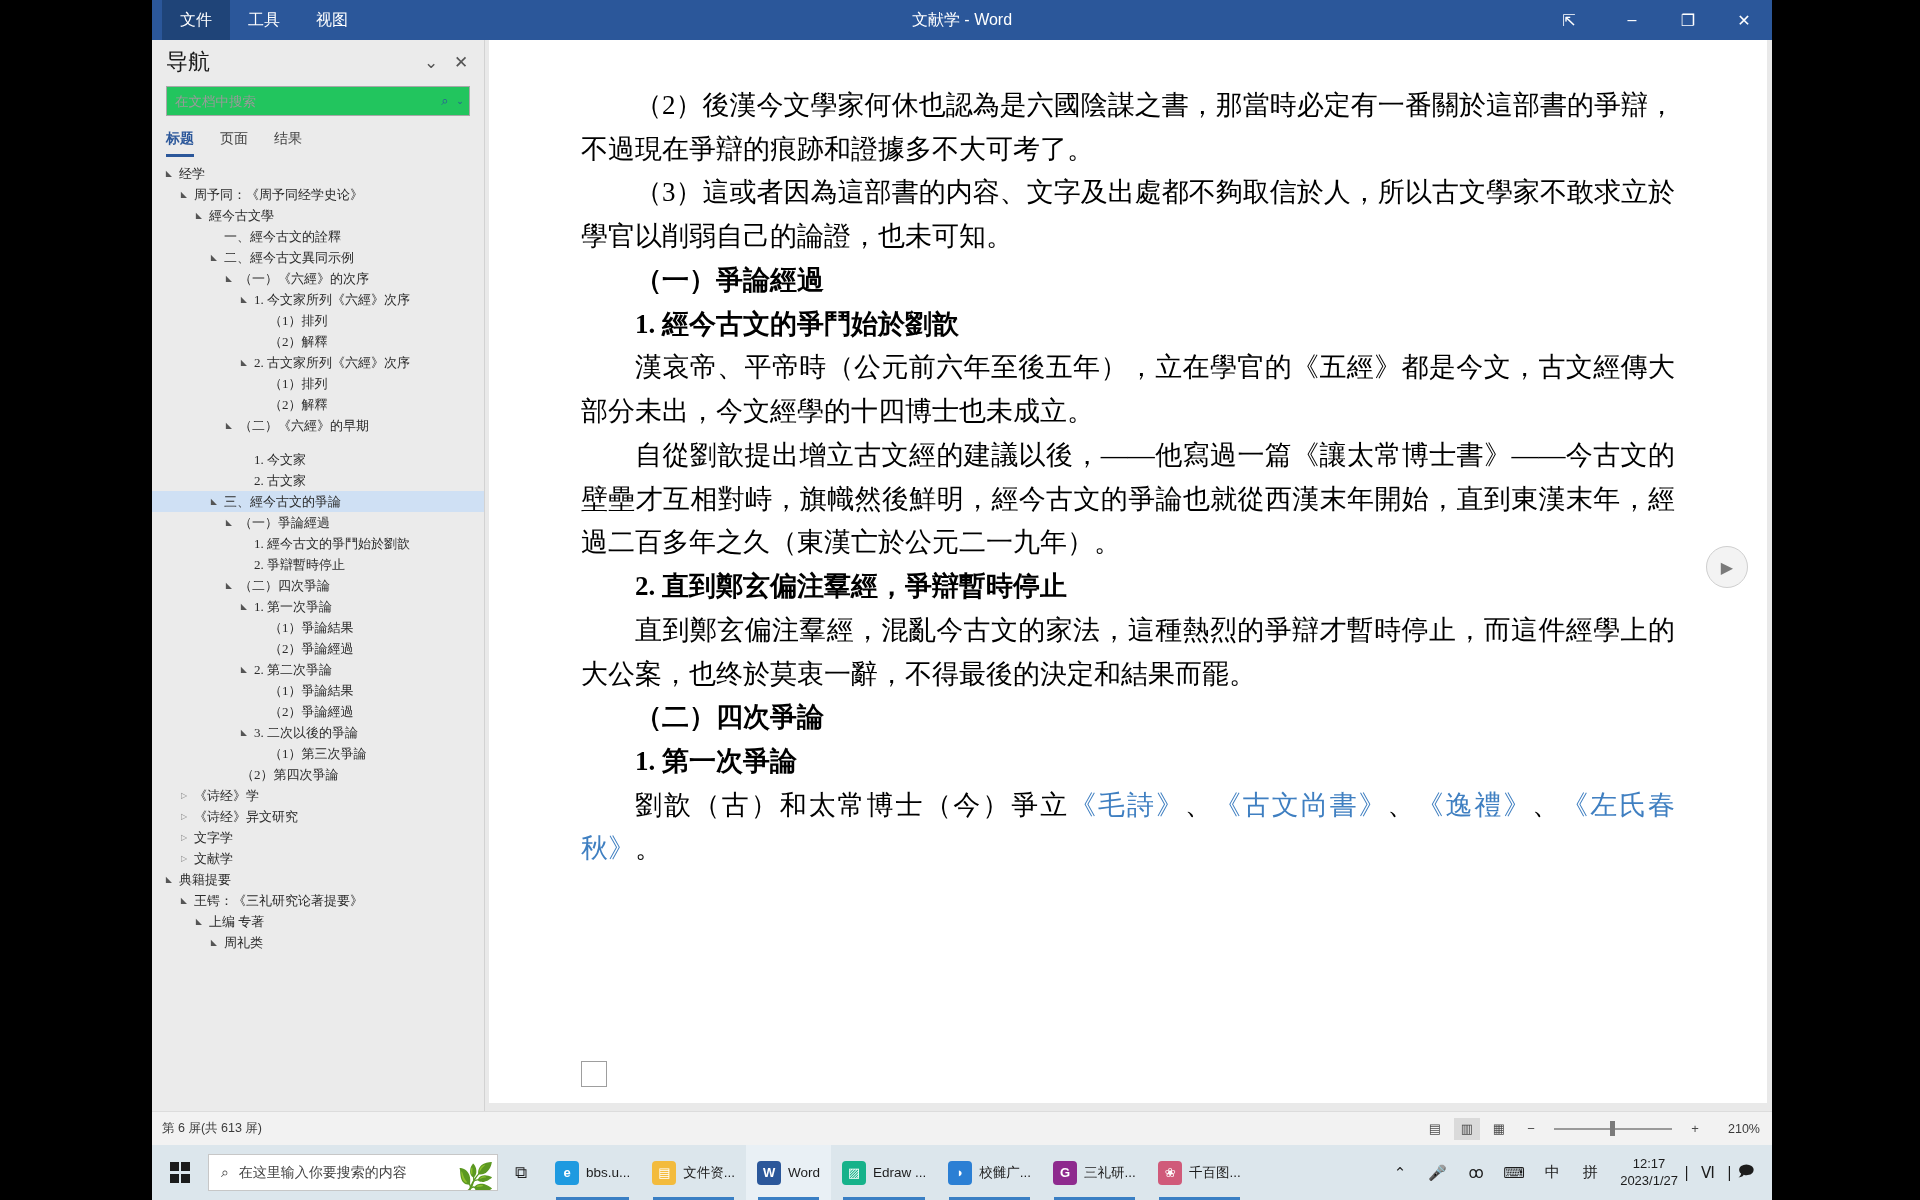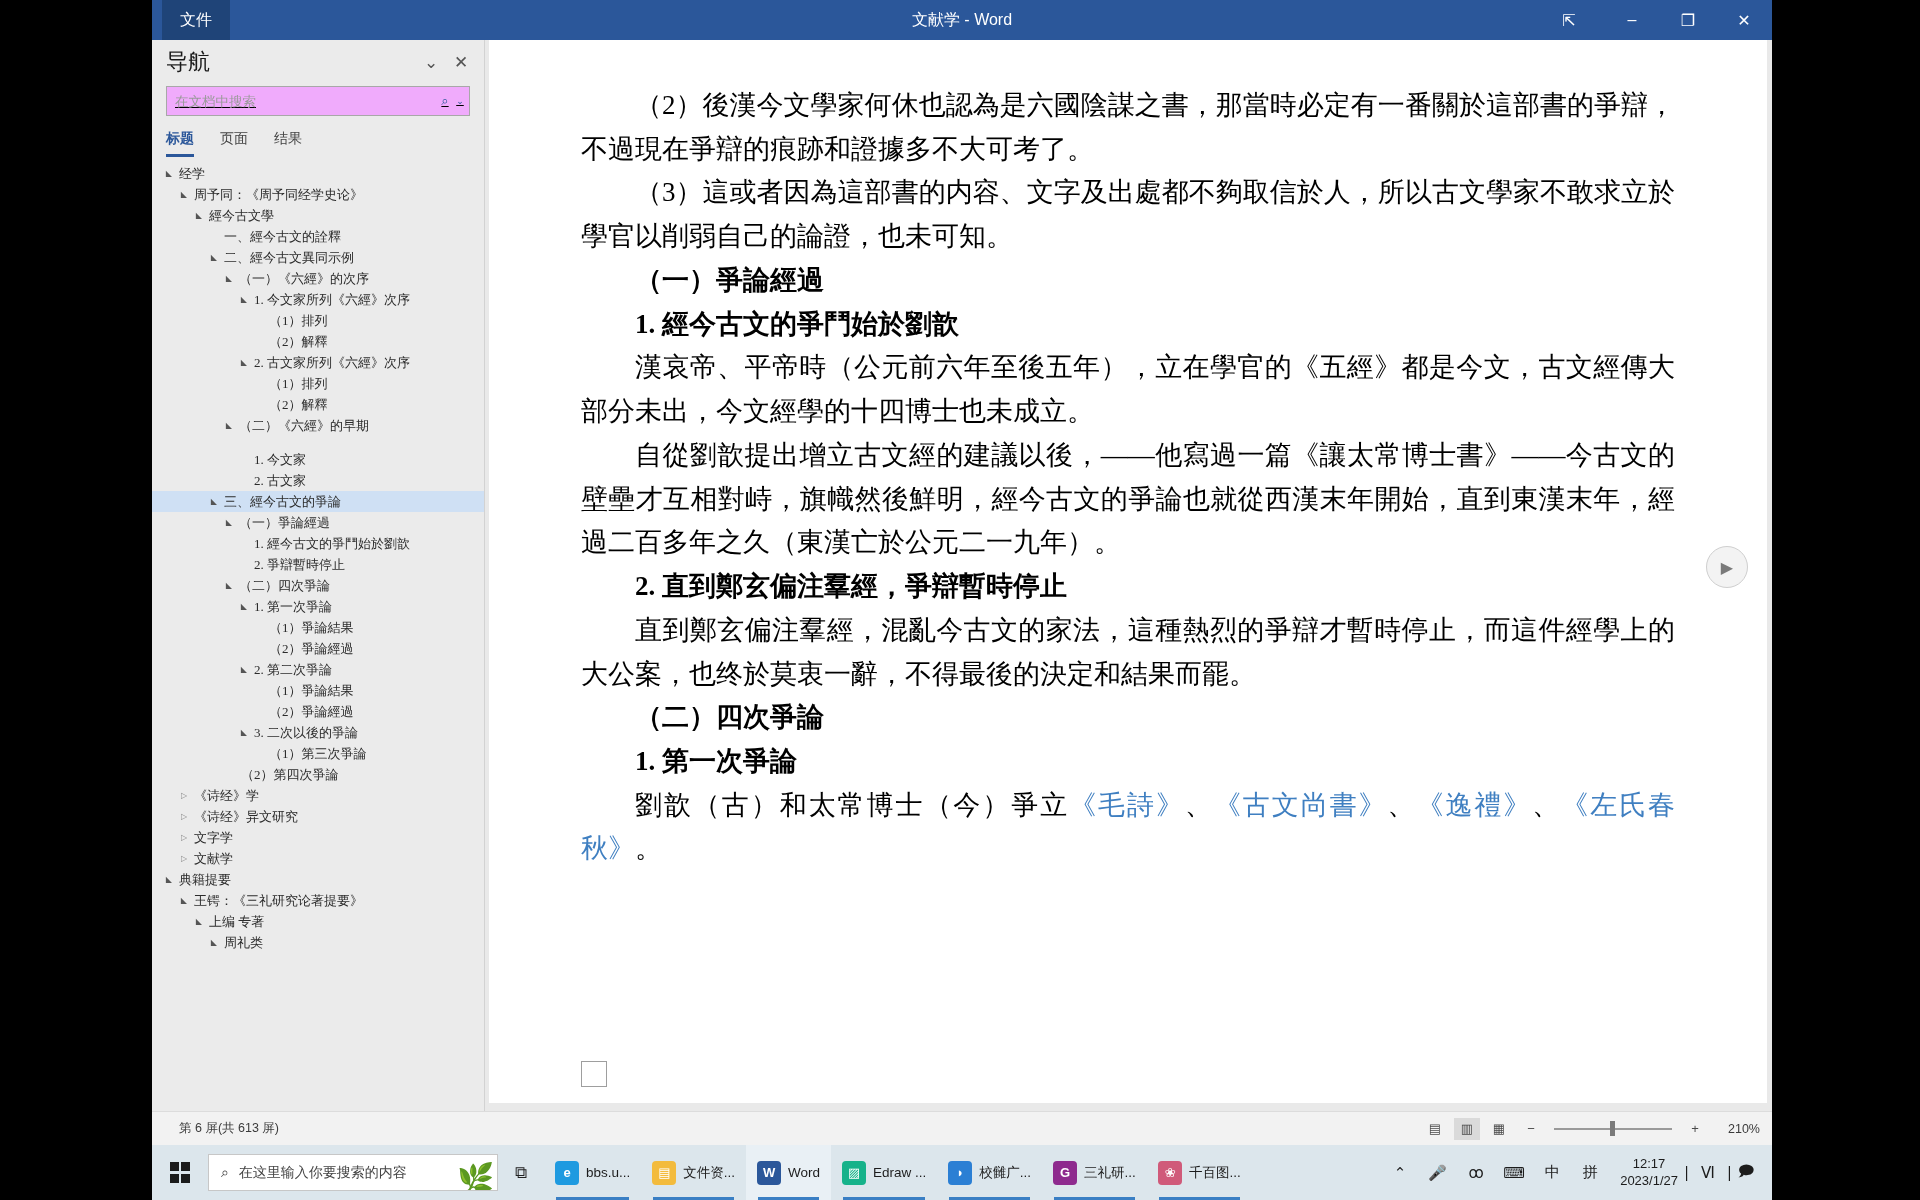--- a/index.html
+++ b/index.html
@@ -5,37 +5,37 @@
   * { margin:0; padding:0; box-sizing:border-box; }
   html,body { width:1920px; height:1200px; overflow:hidden; background:#000; }
   body { font-family:"Liberation Sans","DejaVu Sans",sans-serif; }
 
   
   #root { position:relative; width:1920px; height:1200px; background:#000; }
   #app  { position:absolute; left:152px; top:0; width:1620px; height:1200px; background:#fff; overflow:hidden; }
 
   
   .titlebar { position:relative; height:40px; background:#2b579a; color:#fff; }
-  .menu { position:absolute; left:10px; top:0; height:40px; display:flex; align-items:center;flex-direction:column; }
+  .menu { position:absolute; left:10px; top:0; height:40px; display:flex; align-items:center; }
   .menu .mi { padding:0 18px; height:40px; line-height:40px; font-size:16px; color:#fff; cursor:default; }
   .menu .mi.active { background:#1f4478; }
   .title-center { position:absolute; left:0; right:0; top:0; height:40px; line-height:40px; text-align:center; font-size:16px; }
   .winbtns { position:absolute; right:0; top:0; height:40px; display:flex; }
   .winbtns div { width:56px; height:40px; display:flex; align-items:center; justify-content:center; font-size:16px; color:#fff; }
   .ribbon-toggle { position:absolute; right:180px; top:0; width:46px; height:40px; display:flex; align-items:center; justify-content:center; }
 
   
   .workarea { position:absolute; left:0; top:40px; width:1620px; height:1105px; background:#e8e8e8; display:flex; }
 
   
   .navpane { width:333px; height:100%; background:#ebebeb; position:relative; border-right:1px solid #d2d2d2; }
   .nav-head { height:44px; display:flex; align-items:center; padding:0 8px 0 14px; }
   .nav-title { font-size:22px; color:#1a1a1a; flex:1; }
   .nav-head .ic { width:30px; height:30px; display:flex; align-items:center; justify-content:center; color:#555; font-size:17px; }
-  .searchrow { margin:2px 14px 0 14px; height:30px; background:#f0abfc; border:1px solid #a8a8a8; display:flex; align-items:center; padding:0 4px 0 8px;text-decoration:underline; }
+  .searchrow { margin:2px 14px 0 14px; height:30px; background:#22c55e; border:1px solid #a8a8a8; display:flex; align-items:center; padding:0 4px 0 8px; }
   .searchrow input { border:0; outline:0; flex:1; font-size:13.5px; font-family:"Liberation Sans",sans-serif; color:#333; background:transparent; }
   .searchrow input::placeholder { color:#9a9a9a; }
   .searchrow .sic { width:20px; text-align:center; color:#2b579a; font-size:13px; }
   .searchrow .cv  { width:10px; text-align:center; color:#2b579a; font-size:9px; }
 
   .navtabs { display:flex; margin:14px 0 0 14px; gap:26px; }
   .navtabs div { font-size:14px; color:#444; padding-bottom:6px; }
   .navtabs div.on { color:#2b579a; font-weight:bold; border-bottom:3px solid #2b579a; }
 
   .tree { margin-top:6px; font-size:13px; color:#2b2b2b; user-select:none; }
@@ -50,21 +50,21 @@
   .page { position:absolute; left:4px; top:0; width:1278px; background:#fff; height:1063px; }
   .ptext { padding:44px 92px 0 92px; font-family:"Liberation Serif","DejaVu Serif",serif; font-size:27px; line-height:1.62; color:#000; text-align:justify; }
   .ptext p { text-indent:2em; margin:0; }
   .ptext p.b { font-weight:bold; }
   .ptext .lk { color:#3f7fc1; }
   .cursorbox { position:absolute; left:92px; bottom:16px; width:26px; height:26px; border:1px solid #9e9e9e; background:#fff; }
   .playbtn { position:absolute; right:24px; top:506px; width:42px; height:42px; border-radius:50%; background:#f3f3f3; border:1px solid #cfcfcf; display:flex; align-items:center; justify-content:center; color:#7a7a7a; font-size:16px; }
 
   
   .statusbar { position:absolute; left:0; bottom:55px; width:1620px; height:34px; background:#f2f2f2; border-top:1px solid #dcdcdc; display:flex; align-items:center; font-size:12.5px; color:#3b3b3b; }
-  .sb-left { padding-left:10px;margin-left:17px; }
+  .sb-left { padding-left:10px; }
   .sb-right { margin-left:auto; display:flex; align-items:center; padding-right:12px; gap:6px; }
   .viewbtn { width:26px; height:22px; display:flex; align-items:center; justify-content:center; color:#4a4a4a; font-size:13px; }
   .viewbtn.on { background:#dadada; }
   .zoomslider { width:118px; height:22px; position:relative; display:flex; align-items:center; margin:0 4px; }
   .zoomslider .trk { position:absolute; left:0; right:0; height:2px; background:#9a9a9a; }
   .zoomslider .hnd { position:absolute; left:56px; width:5px; height:15px; background:#7a7a7a; }
   .zoomtxt { width:46px; text-align:right; }
 
   
   .taskbar { position:absolute; left:0; bottom:0; width:1620px; height:55px; background:#dce6ec; display:flex; align-items:center; }

